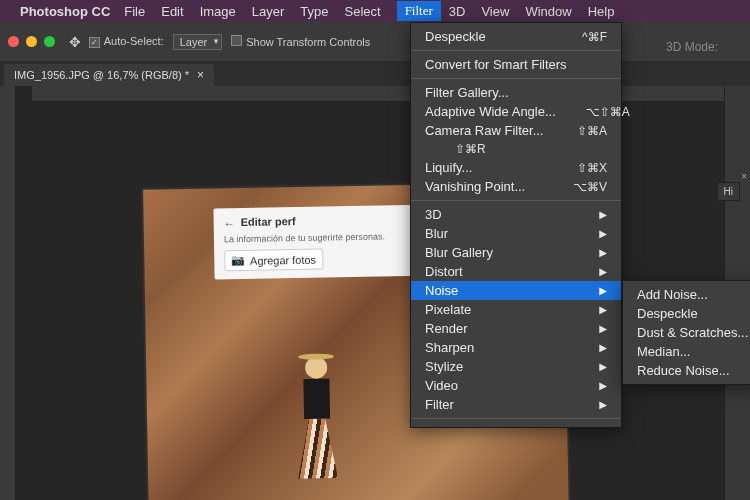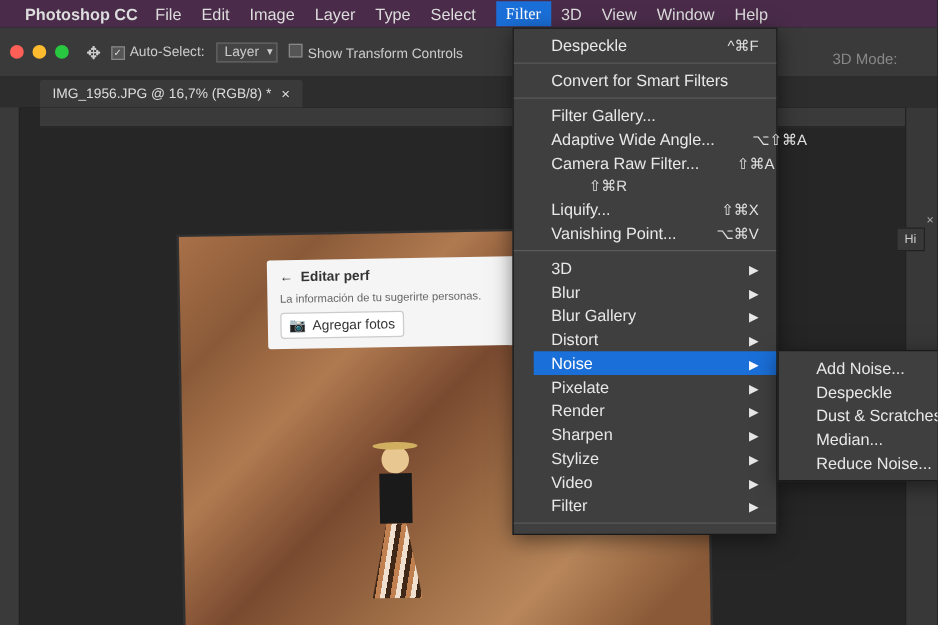--- a/index.html
+++ b/index.html
@@ -20,21 +20,21 @@
 .tl-yel { background: #febc2e; }
 .tl-grn { background: #28c840; }
 .move-tool { color: #ccc; font-size: 14px; margin-right: 8px; }
 .options-bar { display: flex; align-items: center; color: #ccc; font-size: 11px; gap: 9px; }
 .checkbox { width: 11px; height: 11px; border: 1px solid #888; background: #555; display: inline-flex; align-items: center; justify-content: center; font-size: 8px; color: #ddd; margin-right: 4px; }
 .checkbox.checked::after { content: "✓"; }
 .select-box { background: #444; border: 1px solid #666; padding: 1px 14px 1px 6px; position: relative; color: #ccc; font-size: 11px; }
 .select-box::after { content: "▾"; position: absolute; right: 3px; font-size: 9px; }
 
 
-.tab-bar { background: #2d2d2d; height: 24px; display: flex; align-items: flex-end; padding-left: 32px; }
+.tab-bar { background: #2d2d2d; height: 24px; display: flex; align-items: flex-end; padding-left: 4px; }
 .tab { background: #3a3a3a; color: #ddd; font-size: 11px; padding: 4px 10px; border-radius: 2px 2px 0 0; display: flex; align-items: center; gap: 8px; }
 .tab .close { font-size: 12px; cursor: default; }
 
 
 .workspace { position: relative; background: #262626; height: 414px; display: flex; }
 .tool-strip { width: 16px; background: #383838; border-right: 1px solid #222; display: flex; flex-direction: column; align-items: center; padding-top: 6px; gap: 10px; font-size: 10px; color: #bbb; }
 .canvas-area { flex: 1; display: flex; align-items: center; justify-content: center; position: relative; overflow: hidden; }
 .ruler-h { position: absolute; top: 0; left: 16px; right: 0; height: 16px; background: #3a3a3a; border-bottom: 1px solid #222; z-index: 1; }
 .ruler-v { position: absolute; top: 0; left: 0; bottom: 0; width: 16px; background: #3a3a3a; border-right: 1px solid #222; z-index: 1; }
 
@@ -54,21 +54,21 @@
 .person .torso { width: 26px; height: 40px; background: #1a1a1a; margin: 0 auto; }
 .person .skirt { width: 40px; height: 60px; background: repeating-linear-gradient(100deg, #c08050 0 4px, #f0e0d0 4px 8px, #402818 8px 12px); clip-path: polygon(30% 0, 70% 0, 100% 100%, 0 100%); }
 
 
 .right-panel { width: 26px; background: #383838; border-left: 1px solid #222; }
 .right-tab { position: absolute; right: 10px; top: 96px; background: #383838; border: 1px solid #222; color: #ccc; font-size: 10px; padding: 3px 6px; z-index: 2; }
 .right-tab .x { position: absolute; right: -8px; top: -12px; font-size: 10px; color: #aaa; }
 
 
 .dropdown { position: absolute; background: #3f3f3f; border: 1px solid #1a1a1a; box-shadow: 0 4px 16px rgba(0,0,0,0.5); color: #e8e8e8; font-size: 13px; padding: 4px 0; z-index: 100; }
-.dropdown .row { display: flex; justify-content: space-between; align-items: flex-end; padding: 2px 14px; white-space: nowrap; cursor: default; margin-left: 16px; }
+.dropdown .row { display: flex; justify-content: space-between; align-items: center; padding: 2px 14px; white-space: nowrap; cursor: default; }
 .dropdown .row.highlight { background: #1a6fd8; color: #fff; }
 .dropdown .row .arrow { font-size: 10px; margin-left: 30px; }
 .dropdown .row .shortcut { margin-left: 30px; font-size: 12px; color: #e0e0e0; }
 .dropdown hr { border: none; border-top: 1px solid #5a5a5a; margin: 4px 0; }
 .main-dd { left: 410px; top: 22px; width: 212px; }
 .sub-dd { left: 622px; top: 280px; width: 140px; }
 
 
 .threeD-btn { position: absolute; right: 32px; top: 40px; color: #888; font-size: 12px; display: flex; align-items: center; gap: 4px; }
 </style>

